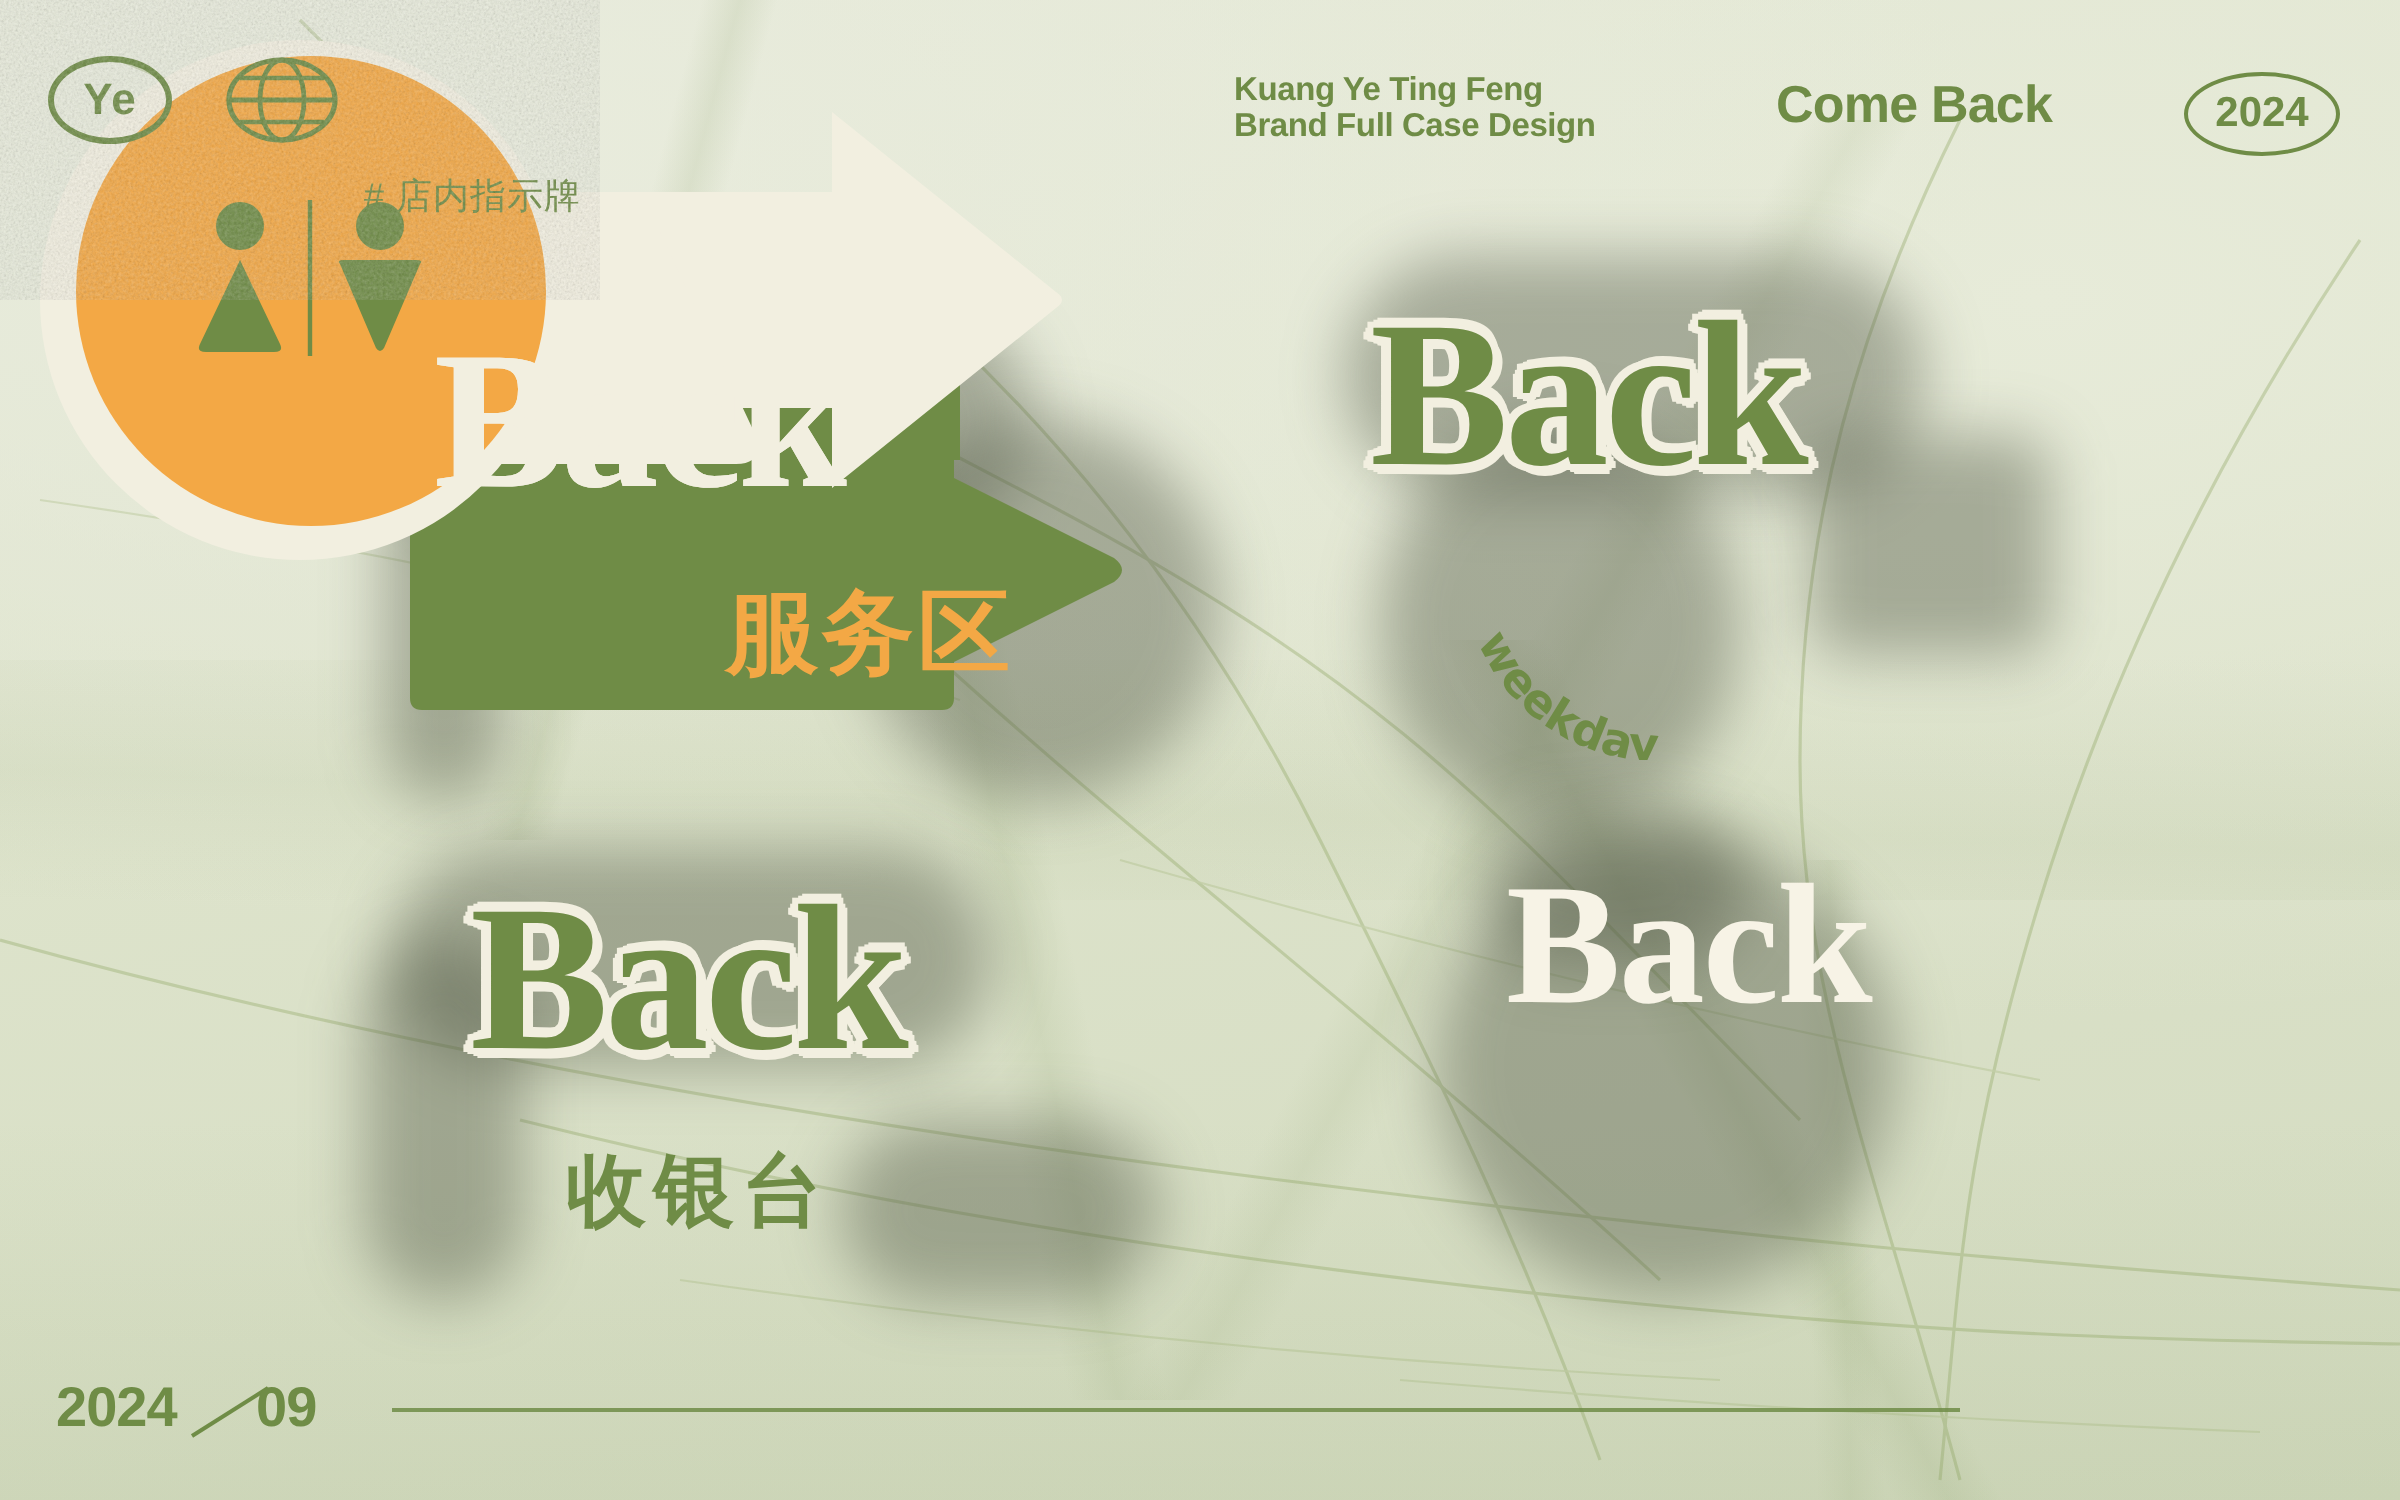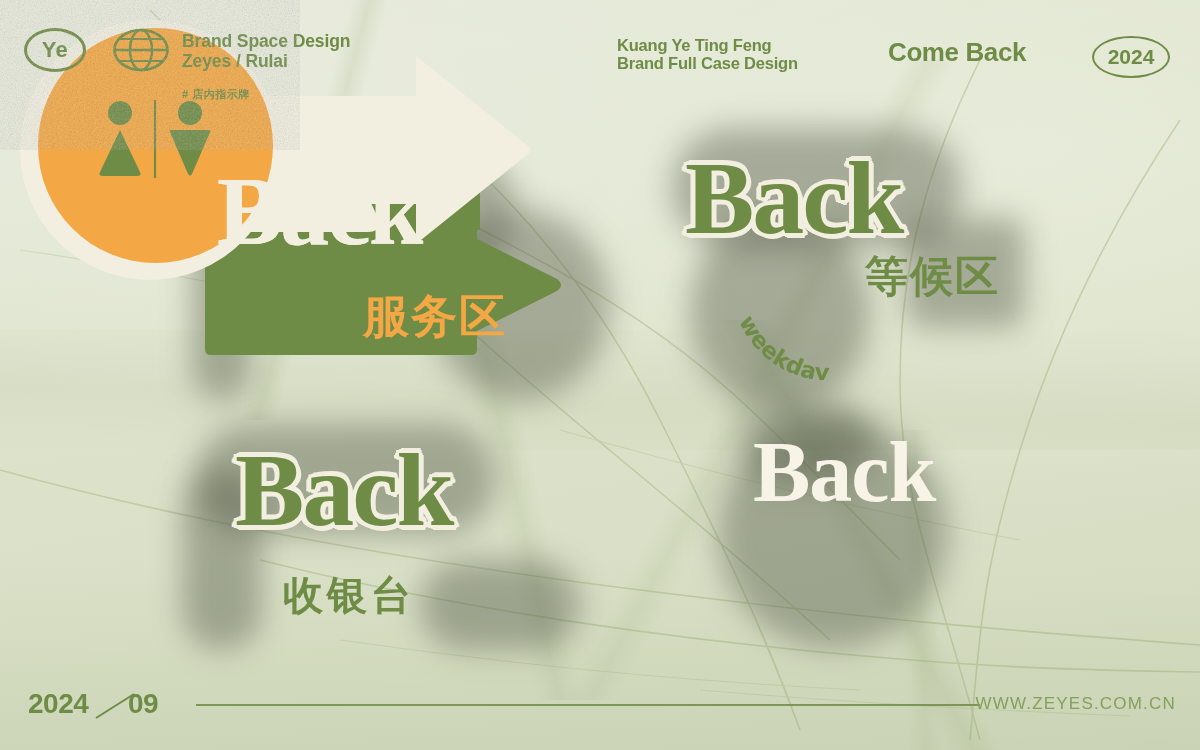--- a/index.html
+++ b/index.html
@@ -49,21 +49,21 @@
   .header{ position:absolute; left:0; top:0; width:1200px; height:120px; z-index:20; }
   .logo-wrap{ position:absolute; left:24px; top:28px; display:flex; align-items:center; gap:26px; }
   .logo-ye{
     width:62px; height:44px; border:3.4px solid #6f8c46; border-radius:50%;
     display:flex; align-items:center; justify-content:center;
     color:#6f8c46; font-weight:bold; font-size:22px; letter-spacing:.5px;
   }
   .logo-globe{ width:58px; height:44px; }
   .hdr-block{ position:absolute; color:#6f8c46; font-weight:bold; line-height:1.12; }
   .hdr-left { left:182px; top:32px; font-size:17.5px; letter-spacing:-0.1px; }
-  .hdr-hash { left:182px; top:88px; font-size:11px; font-weight:bold; letter-spacing:.5px;}
+  .hdr-hash { left:182px; top:88px; font-size:18px; font-weight:normal; letter-spacing:.5px;}
   .hdr-mid  { left:617px; top:36px; font-size:16.5px; letter-spacing:-0.2px;}
   .hdr-come { left:888px; top:38px; font-size:26px; letter-spacing:-0.4px;}
   .hdr-year {
     position:absolute; left:1092px; top:36px; width:78px; height:42px;
     border:2.6px solid #6f8c46; border-radius:50%;
     display:flex; align-items:center; justify-content:center;
     color:#6f8c46; font-weight:bold; font-size:21px;
   }
 
   
@@ -164,24 +164,20 @@
       <div class="logo-ye">Ye</div>
       <svg class="logo-globe" viewBox="0 0 58 44">
         <ellipse cx="29" cy="22" rx="26.5" ry="20" fill="none" stroke="#6f8c46" stroke-width="2.6"></ellipse>
         <ellipse cx="29" cy="22" rx="11" ry="20" fill="none" stroke="#6f8c46" stroke-width="2.4"></ellipse>
         <line x1="3" y1="22" x2="55" y2="22" stroke="#6f8c46" stroke-width="2.4"></line>
         <path d="M8 11 H50" stroke="#6f8c46" stroke-width="2.2" fill="none"></path>
         <path d="M8 33 H50" stroke="#6f8c46" stroke-width="2.2" fill="none"></path>
       </svg>
     </div>
 
-    <div class="hdr-block hdr-left">
-      <div>Brand Space Design</div>
-      <div>Zeyes / Rulai</div>
-    </div>
 
     <div class="hdr-block hdr-hash"># 店内指示牌</div>
 
     <div class="hdr-block hdr-mid">
       <div>Kuang Ye Ting Feng</div>
       <div>Brand Full Case Design</div>
     </div>
 
     <div class="hdr-block hdr-come">Come Back</div>
     <div class="hdr-year">2024</div>
@@ -206,21 +202,20 @@
 
   <svg id="s2-shape" viewBox="0 0 580 300">
     <g fill="#f2efe0">
       <path d="M150 150 m-130 0 a130 130 0 1 0 260 0 a130 130 0 1 0 -260 0 Z
                M150 150 m-48 0 a48 48 0 1 1 96 0 a48 48 0 1 1 -96 0 Z" fill-rule="evenodd"></path>
       <path d="M150 96 H416 V56 L528 146 Q534 150 528 154 L416 244 V204 H150 Z"></path>
     </g>
   </svg>
 
   <div class="backword" id="s2-back">Back</div>
-  <div class="cn" id="s2-cn">等候区</div>
 
   <svg id="s2-weekday" viewBox="0 0 160 80">
     <defs>
       <path id="weekdayArc" d="M4 18 A 96 96 0 0 0 128 74" fill="none"></path>
     </defs>
     <text font-family="DejaVu Sans, sans-serif" font-size="23" font-weight="bold" fill="#6f8c46">
       <textPath href="#weekdayArc" startOffset="2%">weekday</textPath>
     </text>
   </svg>
 
@@ -254,21 +249,20 @@
   </svg>
 
 
   <div class="footer">
     <div class="f-year">2024</div>
     <svg class="f-slash" viewBox="0 0 46 30">
       <line x1="4" y1="26" x2="42" y2="2" stroke="#6f8c46" stroke-width="2"></line>
     </svg>
     <div class="f-month">09</div>
     <div class="f-rule"></div>
-    <div class="f-url">WWW.ZEYES.COM.CN</div>
   </div>
 
   <svg id="grain">
     <filter id="gf">
         <feTurbulence type="fractalNoise" baseFrequency="0.85" numOctaves="4" stitchTiles="stitch"></feTurbulence>
       <feColorMatrix type="saturate" values="0"></feColorMatrix>
       </filter>
     <rect width="1200" height="750" filter="url(#gf)"></rect>
   </svg>
   <svg id="grain2">

